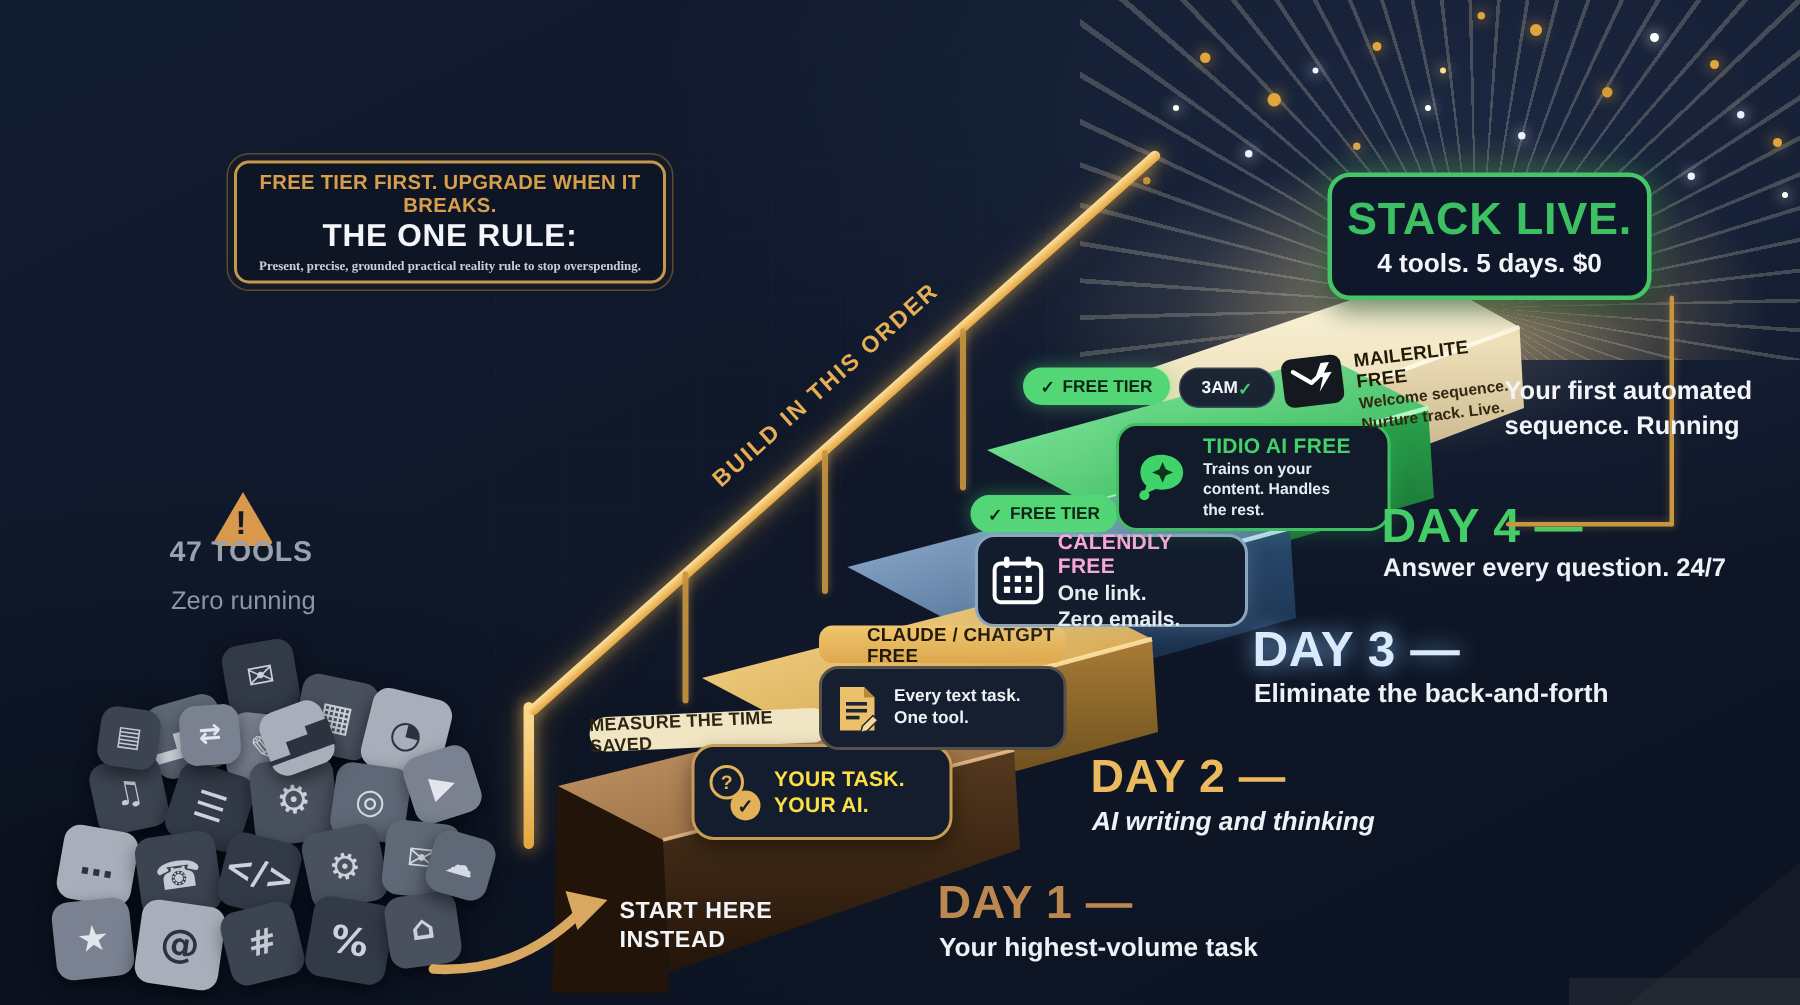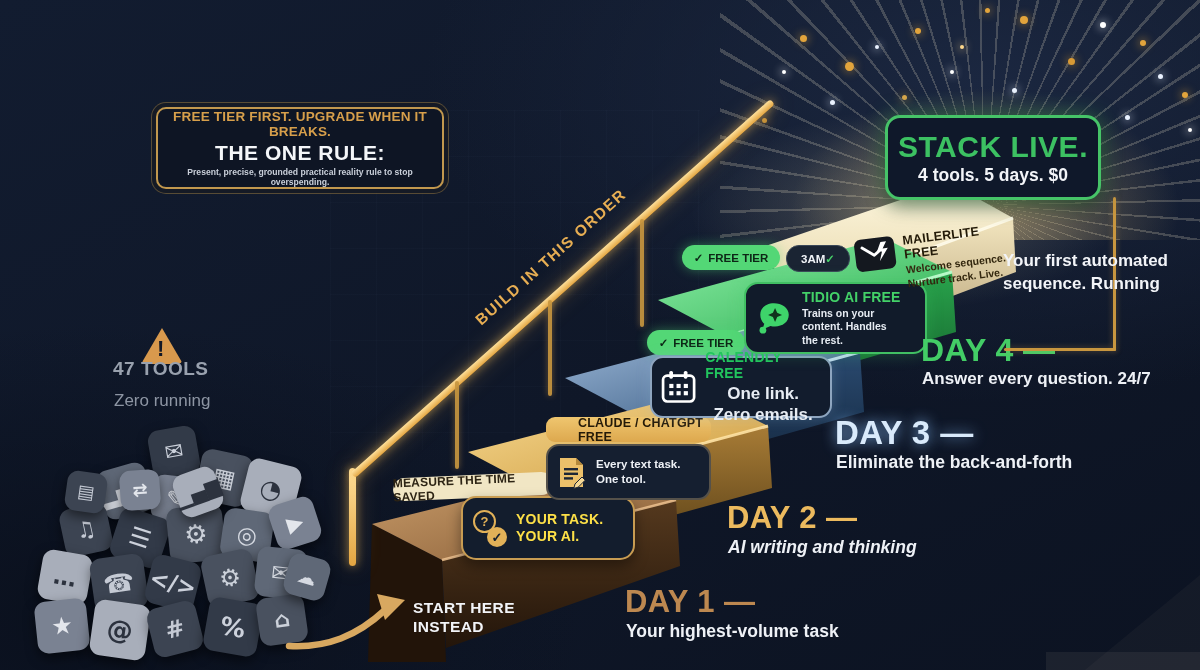--- a/index.html
+++ b/index.html
@@ -27,21 +27,21 @@
   #stair-glow{left:690px;top:110px;width:430px;height:200px;
     background:radial-gradient(closest-side, rgba(255,238,190,.22), rgba(255,238,190,0));}
   .spark{position:absolute;border-radius:50%;}
 
   
   #rule-box{left:156px;top:107px;width:284px;height:78px;background:rgba(14,21,36,.94);
     border:2px solid #c2984e;border-radius:10px;box-shadow:0 0 0 4px rgba(14,21,36,.9),0 0 0 5px rgba(160,125,62,.5);
     display:flex;flex-direction:column;align-items:center;justify-content:center;text-align:center;gap:2px;}
   #rule-heading{color:#f4f6f9;font-size:21px;font-weight:700;letter-spacing:.5px;}
   #rule-sub{color:#d79f4b;font-size:13.5px;font-weight:700;letter-spacing:.2px;}
-  #rule-caption{color:#c9cfd9;font-size:8.6px;font-weight:600;}
+  #rule-caption{color:#c9cfd9;font-size:8.6px;font-weight:600;font-family:Liberation Serif, serif;}
 
   
   #warn-tri{left:141px;top:328px;width:0;height:0;border-left:21px solid transparent;
     border-right:21px solid transparent;border-bottom:36px solid #d8994d;border-radius:6px;}
   #warn-mark{left:157px;top:336px;color:#121826;font-size:22px;font-weight:700;}
   #tools-count{left:113px;top:358px;font-size:19px;font-weight:700;color:#99a1ae;letter-spacing:.5px;}
   #tools-status{left:114px;top:391px;font-size:17px;color:#8d95a3;}
 
   
   .pile-icon{position:absolute;border-radius:11px;display:flex;align-items:center;justify-content:center;
@@ -81,22 +81,22 @@
 
   #claude-card{left:546px;top:417px;width:165px;}
   #claude-header{background:linear-gradient(180deg,#efc66f,#ddA84e);border-radius:9px;height:25px;
     display:flex;align-items:center;justify-content:center;color:#241a08;font-size:12.5px;font-weight:700;letter-spacing:.2px;padding-left:32px;}
   #claude-body{margin-top:2px;background:#151f30;border:2px solid #55514a;border-radius:13px;height:52px;
     display:flex;align-items:center;gap:9px;padding:0 9px;}
   #claude-text{color:#eef1f6;font-size:11.5px;font-weight:700;line-height:1.3;}
 
   #calendly-card{left:650px;top:356px;width:160px;height:58px;background:#121c2d;border:2px solid #8ea5bf;
     border-radius:13px;display:flex;align-items:center;gap:9px;padding:0 9px;box-shadow:0 0 14px rgba(150,185,220,.25);}
-  #calendly-title{color:#22c55e;font-size:14px;font-weight:700;letter-spacing:.2px;}
-  #calendly-body{color:#e7ecf3;font-size:17px;font-weight:600;line-height:1.25;margin-top:2px;text-align:center;}
+  #calendly-title{color:#f9a8d4;font-size:14px;font-weight:700;letter-spacing:.2px;}
+  #calendly-body{color:#e7ecf3;font-size:14px;font-weight:600;line-height:1.25;margin-top:2px;}
 
   #tidio-card{left:744px;top:282px;width:161px;height:68px;background:#111b2a;border:2px solid #41bf63;
     border-radius:14px;display:flex;align-items:center;gap:9px;padding:0 9px;box-shadow:0 0 16px rgba(60,200,100,.3);}
   #tidio-title{color:#43d168;font-size:14px;font-weight:700;letter-spacing:.2px;}
   #tidio-body{color:#e6ebf2;font-size:10.5px;font-weight:600;line-height:1.25;margin-top:2px;width:92px;}
 
   #ml-wrap{left:854px;top:226px;width:160px;transform:rotate(-7deg);display:flex;align-items:flex-start;gap:7px;}
   #ml-text{padding-top:4px;}
   #ml-title{color:#231a08;font-size:12.5px;font-weight:700;letter-spacing:.2px;}
   #ml-body{color:#33270f;font-size:10.5px;font-weight:700;line-height:1.3;margin-top:2px;}

